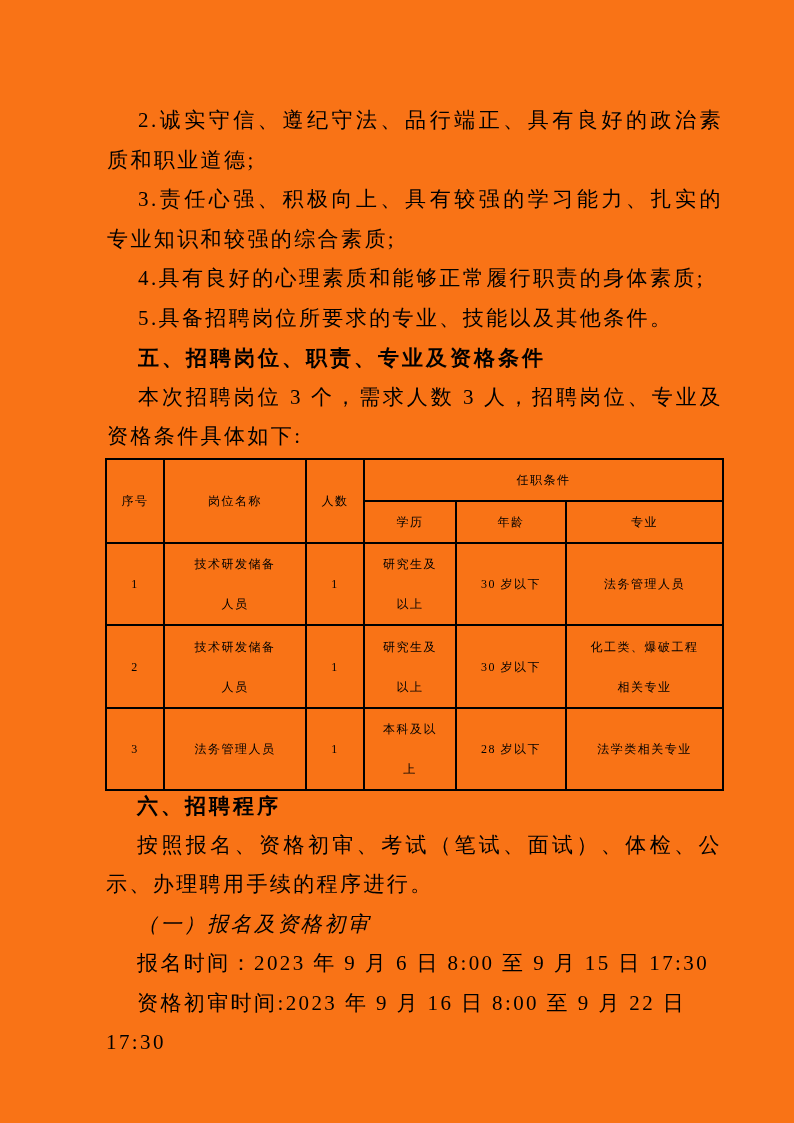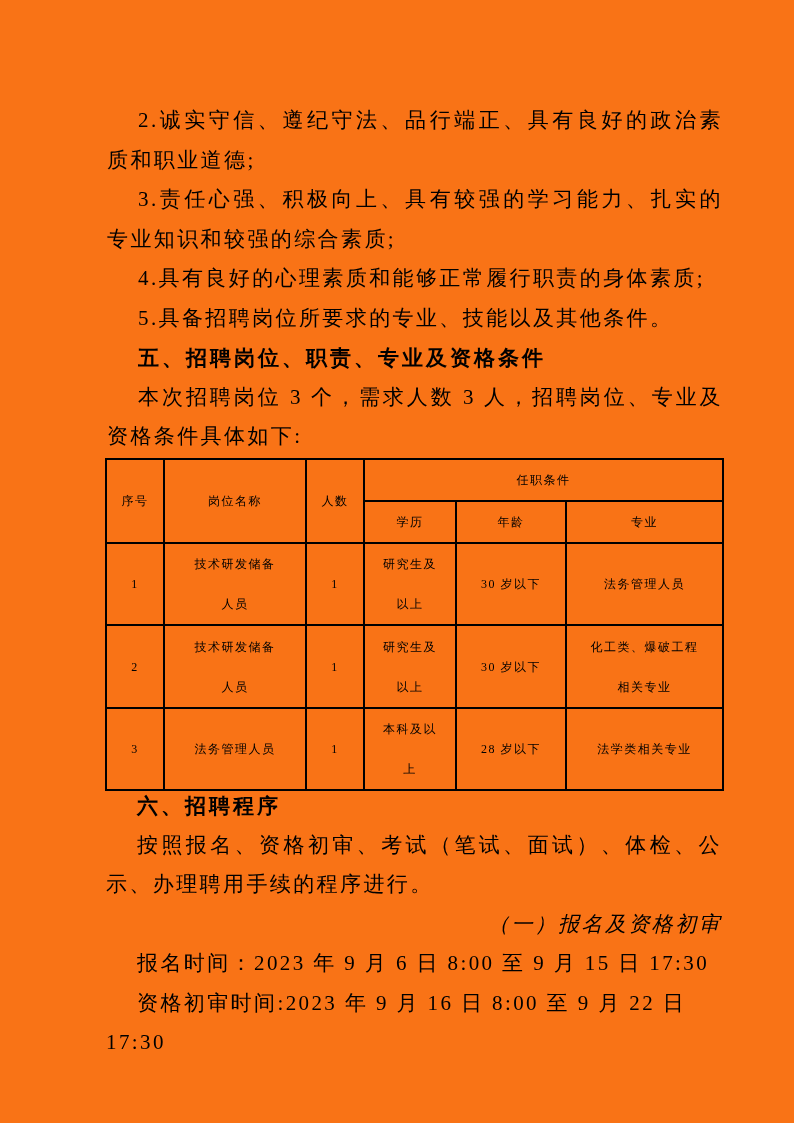--- a/index.html
+++ b/index.html
@@ -24,21 +24,21 @@
   #content-bottom { left: 106px; top: 786px; }
   .para { margin: 0; padding: 0; }
   .ln { display: block; }
   .indent { text-indent: 31px; }
   .fill { text-align: justify; text-align-last: justify; }
   .heading {
     font-family: "Liberation Sans", "DejaVu Sans", sans-serif;
     font-weight: bold;
     letter-spacing: 3px;
   }
-  .kaiti { font-style: italic; text-align: right; }
+  .kaiti { font-style: italic; }
   .table-wrap { position: absolute; left: 105px; top: 458px; }
   table.jobs {
     border-collapse: collapse;
     table-layout: fixed;
     width: 617px;
   }
   table.jobs td, table.jobs th {
     border: 2px solid #000000;
     text-align: center;
     vertical-align: middle;

